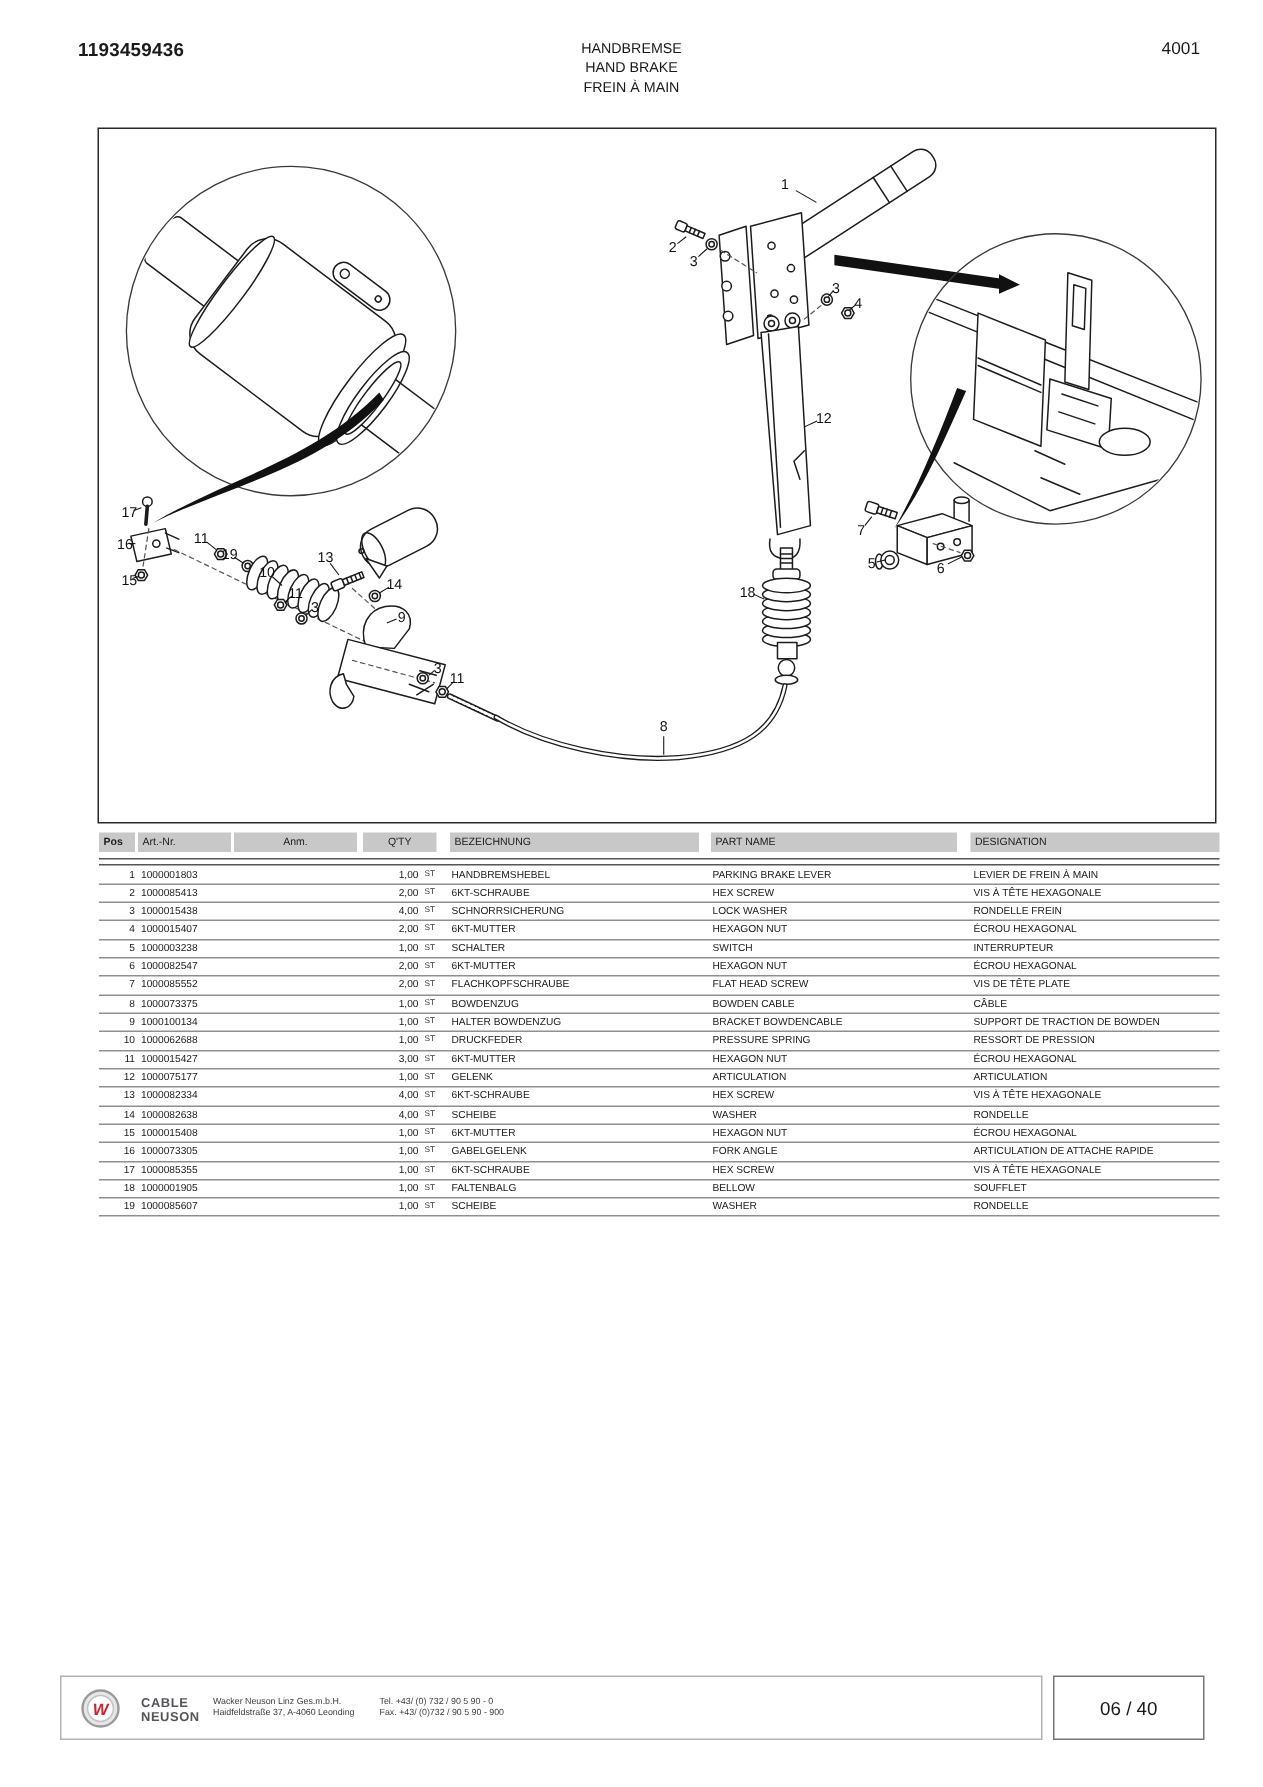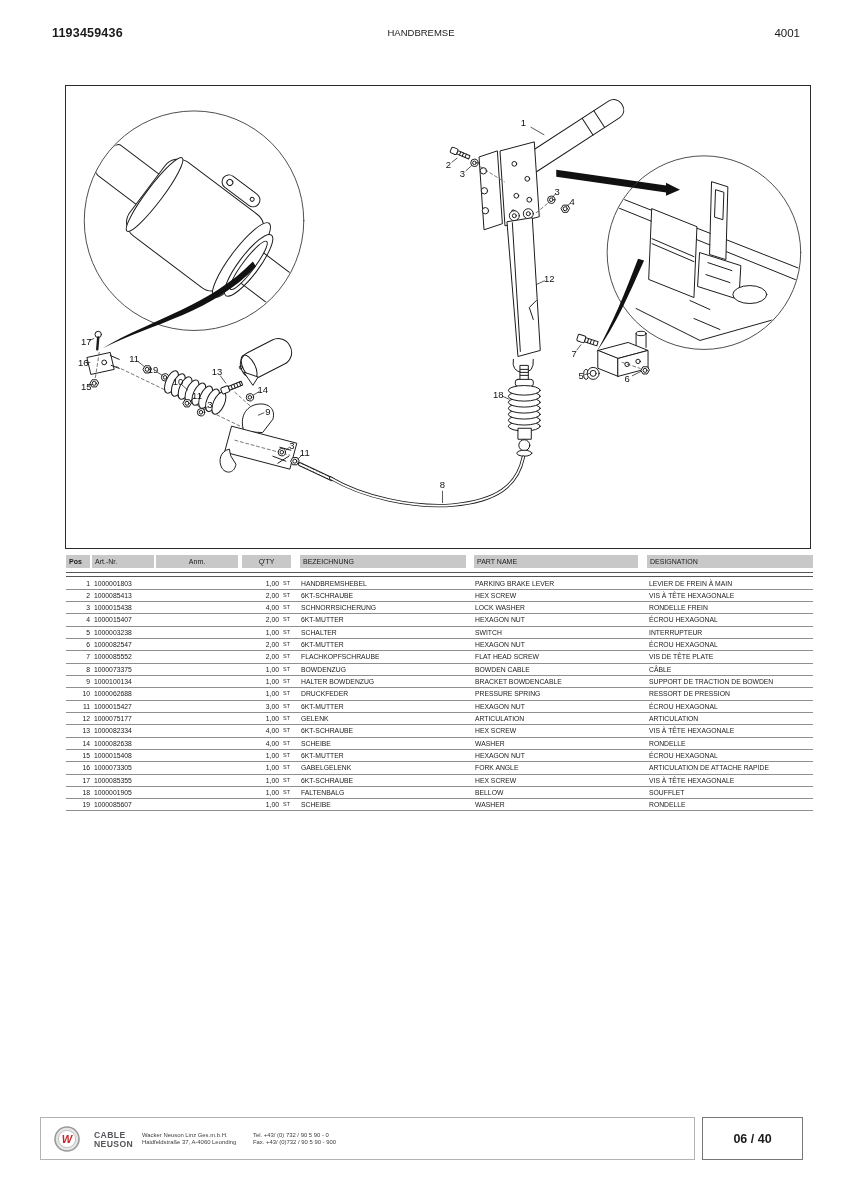--- a/index.html
+++ b/index.html
@@ -47,28 +47,30 @@
   .c-des{left:583px}
 
   
   #footer-bar{left:40px;top:1117px;width:655px;height:43px;border:1px solid #b3b3b3;box-sizing:border-box}
   #footer-logo{left:12px;top:7px}
   #brand-text{left:53px;top:13px;font-size:8.6px;font-weight:800;line-height:8.6px;
               color:#54555a;letter-spacing:.4px}
   #company-block{left:101px;top:14px;font-size:5.9px;line-height:7.2px;color:#3d3d3d}
   #contact-block{left:212px;top:14px;font-size:5.9px;line-height:7.2px;color:#3d3d3d}
   #page-box{left:702px;top:1117px;width:101px;height:43px;border:1px solid #777;box-sizing:border-box;
-            display:flex;align-items:center;justify-content:center;font-size:12.5px;font-weight:bold}
+            display:flex;align-items:center;justify-content:center;font-size:12.5px;font-weight:normal}
 </style>
 </head>
 <body>
 
 <div class="abs" id="doc-number">1193459436</div>
 <div class="abs" id="titles">
   <div>HANDBREMSE</div>
+  <div>HAND BRAKE</div>
+  <div>FREIN À MAIN</div>
 </div>
 <div class="abs" id="page-code">4001</div>
 
 <div class="abs" id="diagram-box">
 <svg viewBox="65 85 745 463" width="744" height="462">
   <defs>
     <g id="nut">
           <polygon points="4.2,0 2.1,3.6 -2.1,3.6 -4.2,0 -2.1,-3.6 2.1,-3.6" fill="#fff"></polygon>
           <circle r="2" fill="#fff"></circle>
         </g>

